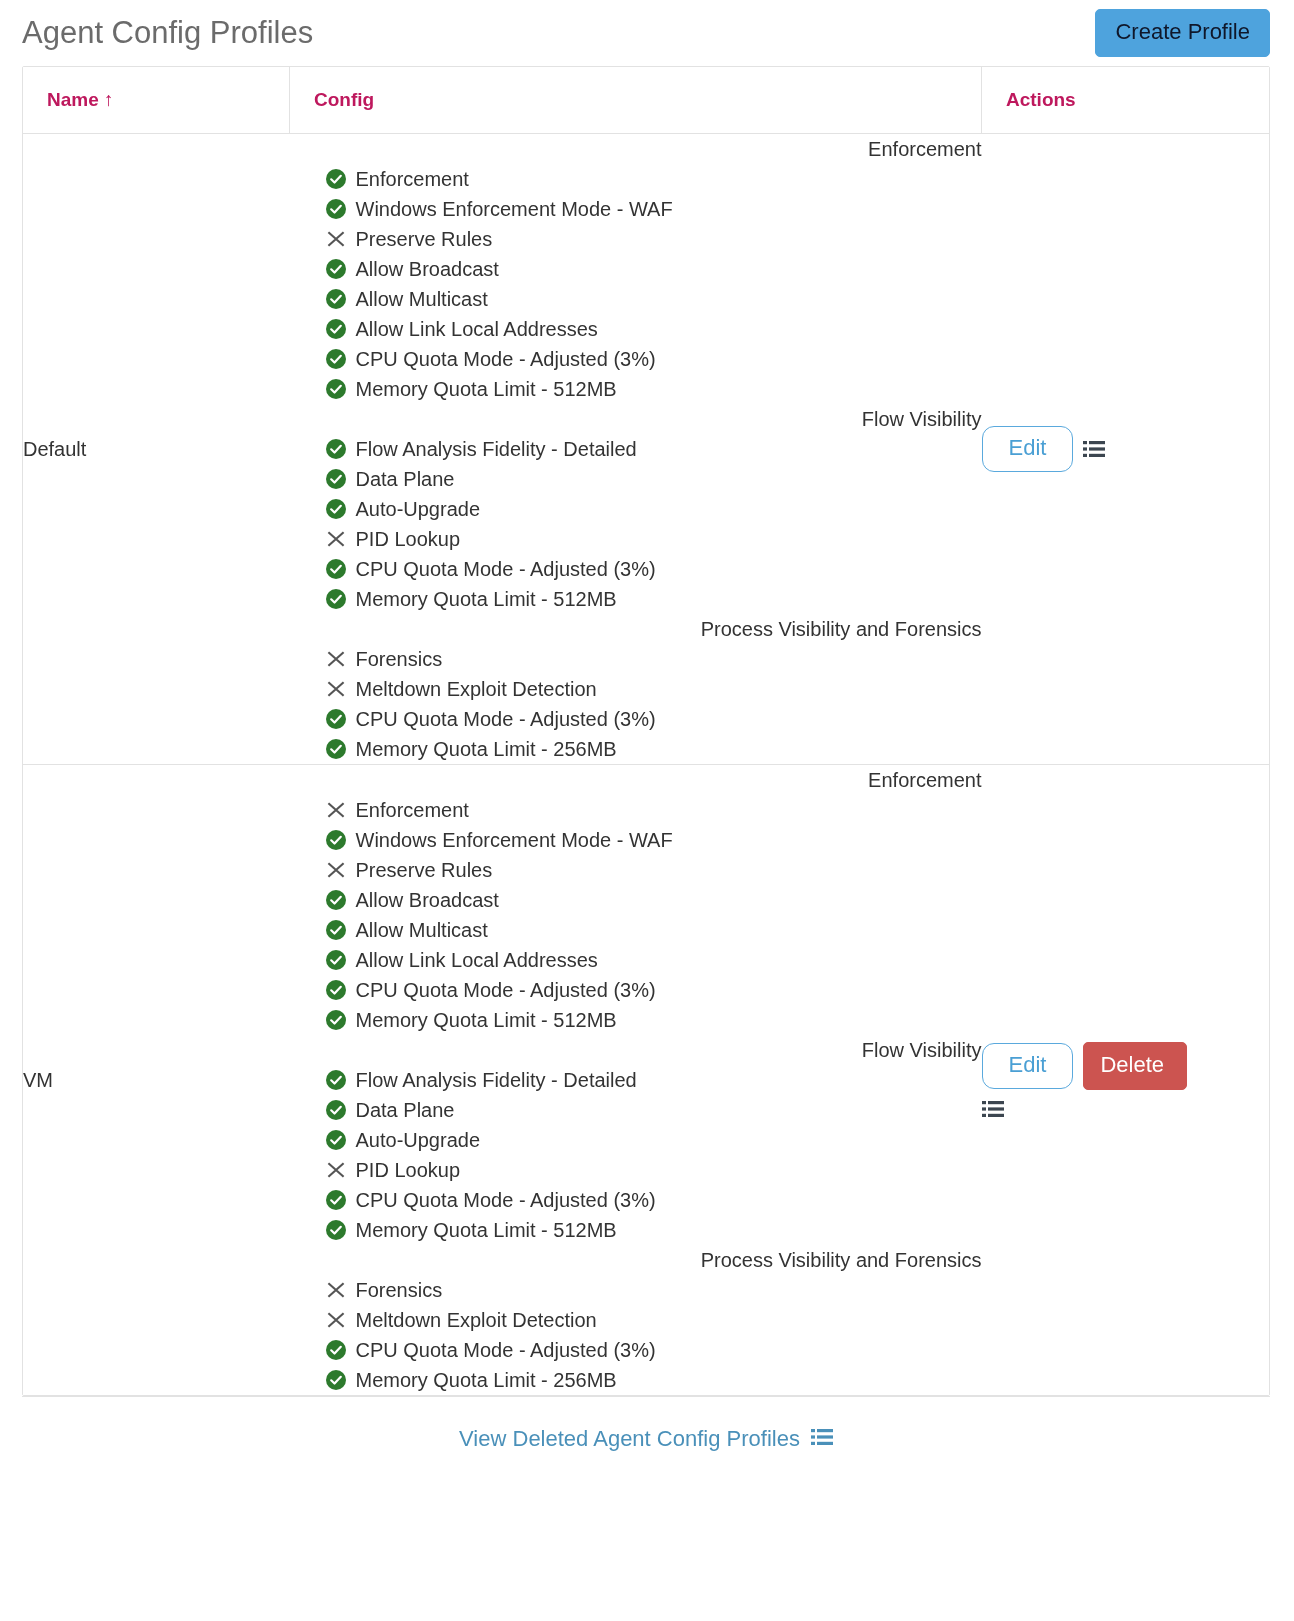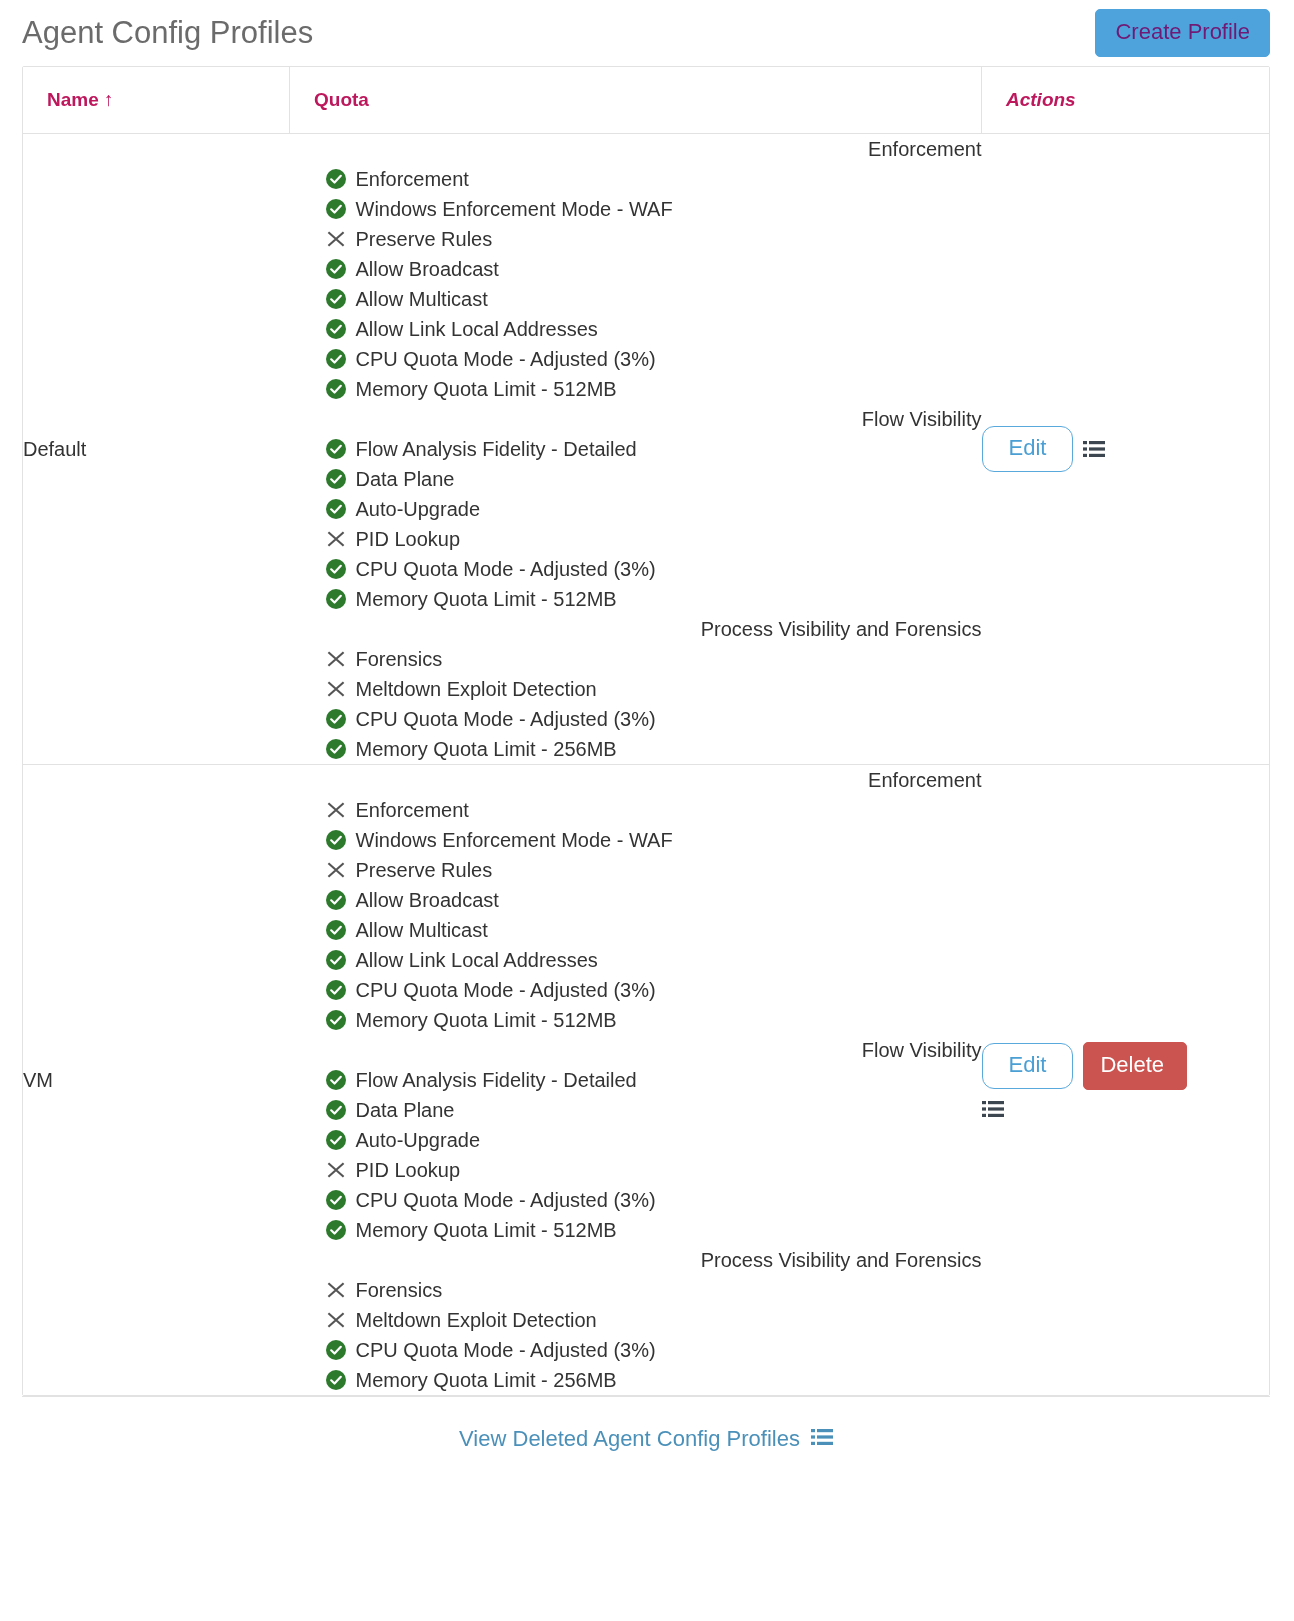--- a/index.html
+++ b/index.html
@@ -35,21 +35,21 @@
     font-weight: 400;
     color: #6b6b6b;
     letter-spacing: 0px;
     line-height: 36px;
     white-space: nowrap;
   }
   .create-btn {
     background: #4ea3dd;
     border: 1px solid #4ea3dd;
     border-radius: 5px;
-    color: #701a75;
+    color: #0f172a;
     font-size: 22px;
     font-family: "Liberation Sans", sans-serif;
     padding: 9px 19px 11px 19px;
     line-height: 26px;
     cursor: pointer;
     white-space: nowrap;
   }
 
   
   .table-wrap {
@@ -67,21 +67,21 @@
     text-align: left;
     font-size: 19px;
     font-weight: bold;
     color: #be185d;
     padding: 22px 0 22px 24px;
     border-bottom: 1px solid #e2e2e2;
     border-right: 1px solid #e2e2e2;
     vertical-align: middle;
     background: #fff;
   }
-  table.profiles th:last-child { border-right: none; font-style: italic; }
+  table.profiles th:last-child { border-right: none; }
   table.profiles td {
     vertical-align: middle;
     border-bottom: 1px solid #e2e2e2;
     padding: 0;
     background: #fff;
   }
   table.profiles tbody tr:last-child td { border-bottom: none; }
 
   .col-name  { width: 242px; }
   .col-cfg   { width: 667px; }
@@ -201,21 +201,21 @@
   <div class="page-header">
     <div class="page-title">Agent Config Profiles</div>
     <button class="create-btn">Create Profile</button>
   </div>
 
   <div class="table-wrap">
     <table class="profiles">
       <thead>
         <tr>
           <th class="col-name">Name ↑</th>
-          <th class="col-cfg">Quota</th>
+          <th class="col-cfg">Config</th>
           <th class="col-act">Actions</th>
         </tr>
       </thead>
       <tbody id="table-body">
           <tr>
             <td class="name-cell col-name"><span>Default</span></td>
             <td class="cfg-cell col-cfg">
               <div class="cfg-group-title">Enforcement</div>
               <ul class="cfg-list">
                 <li>

